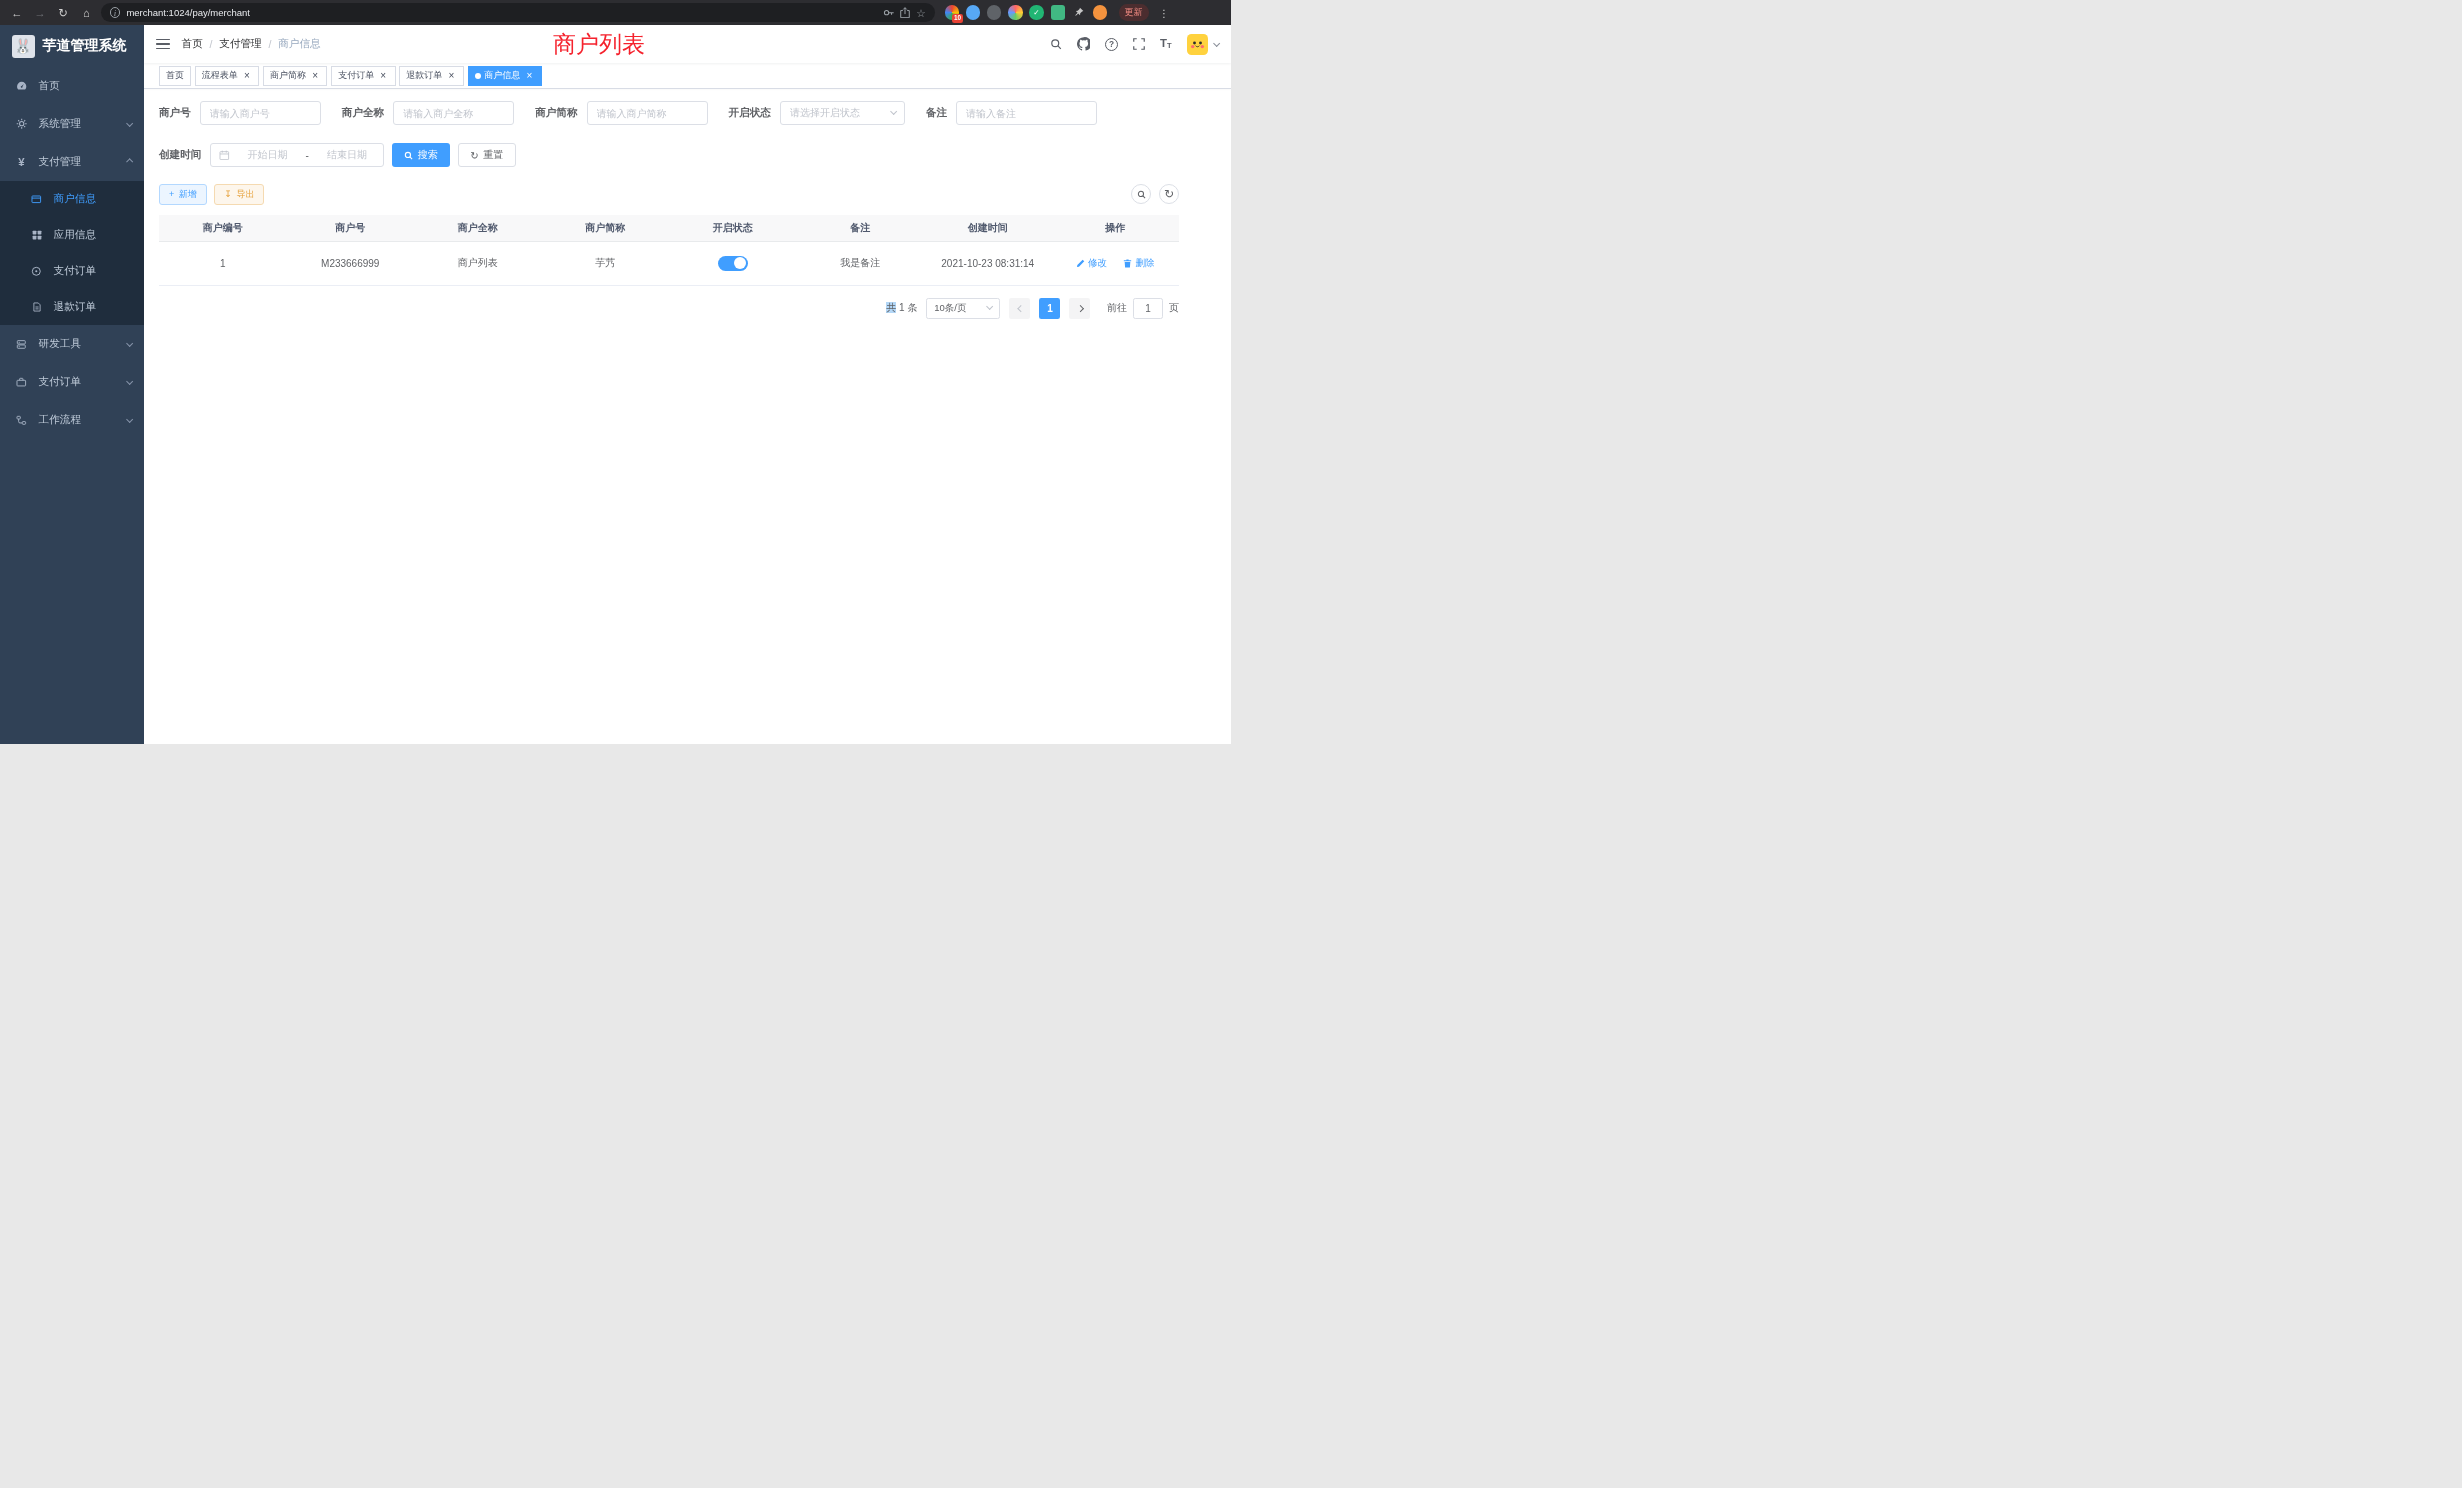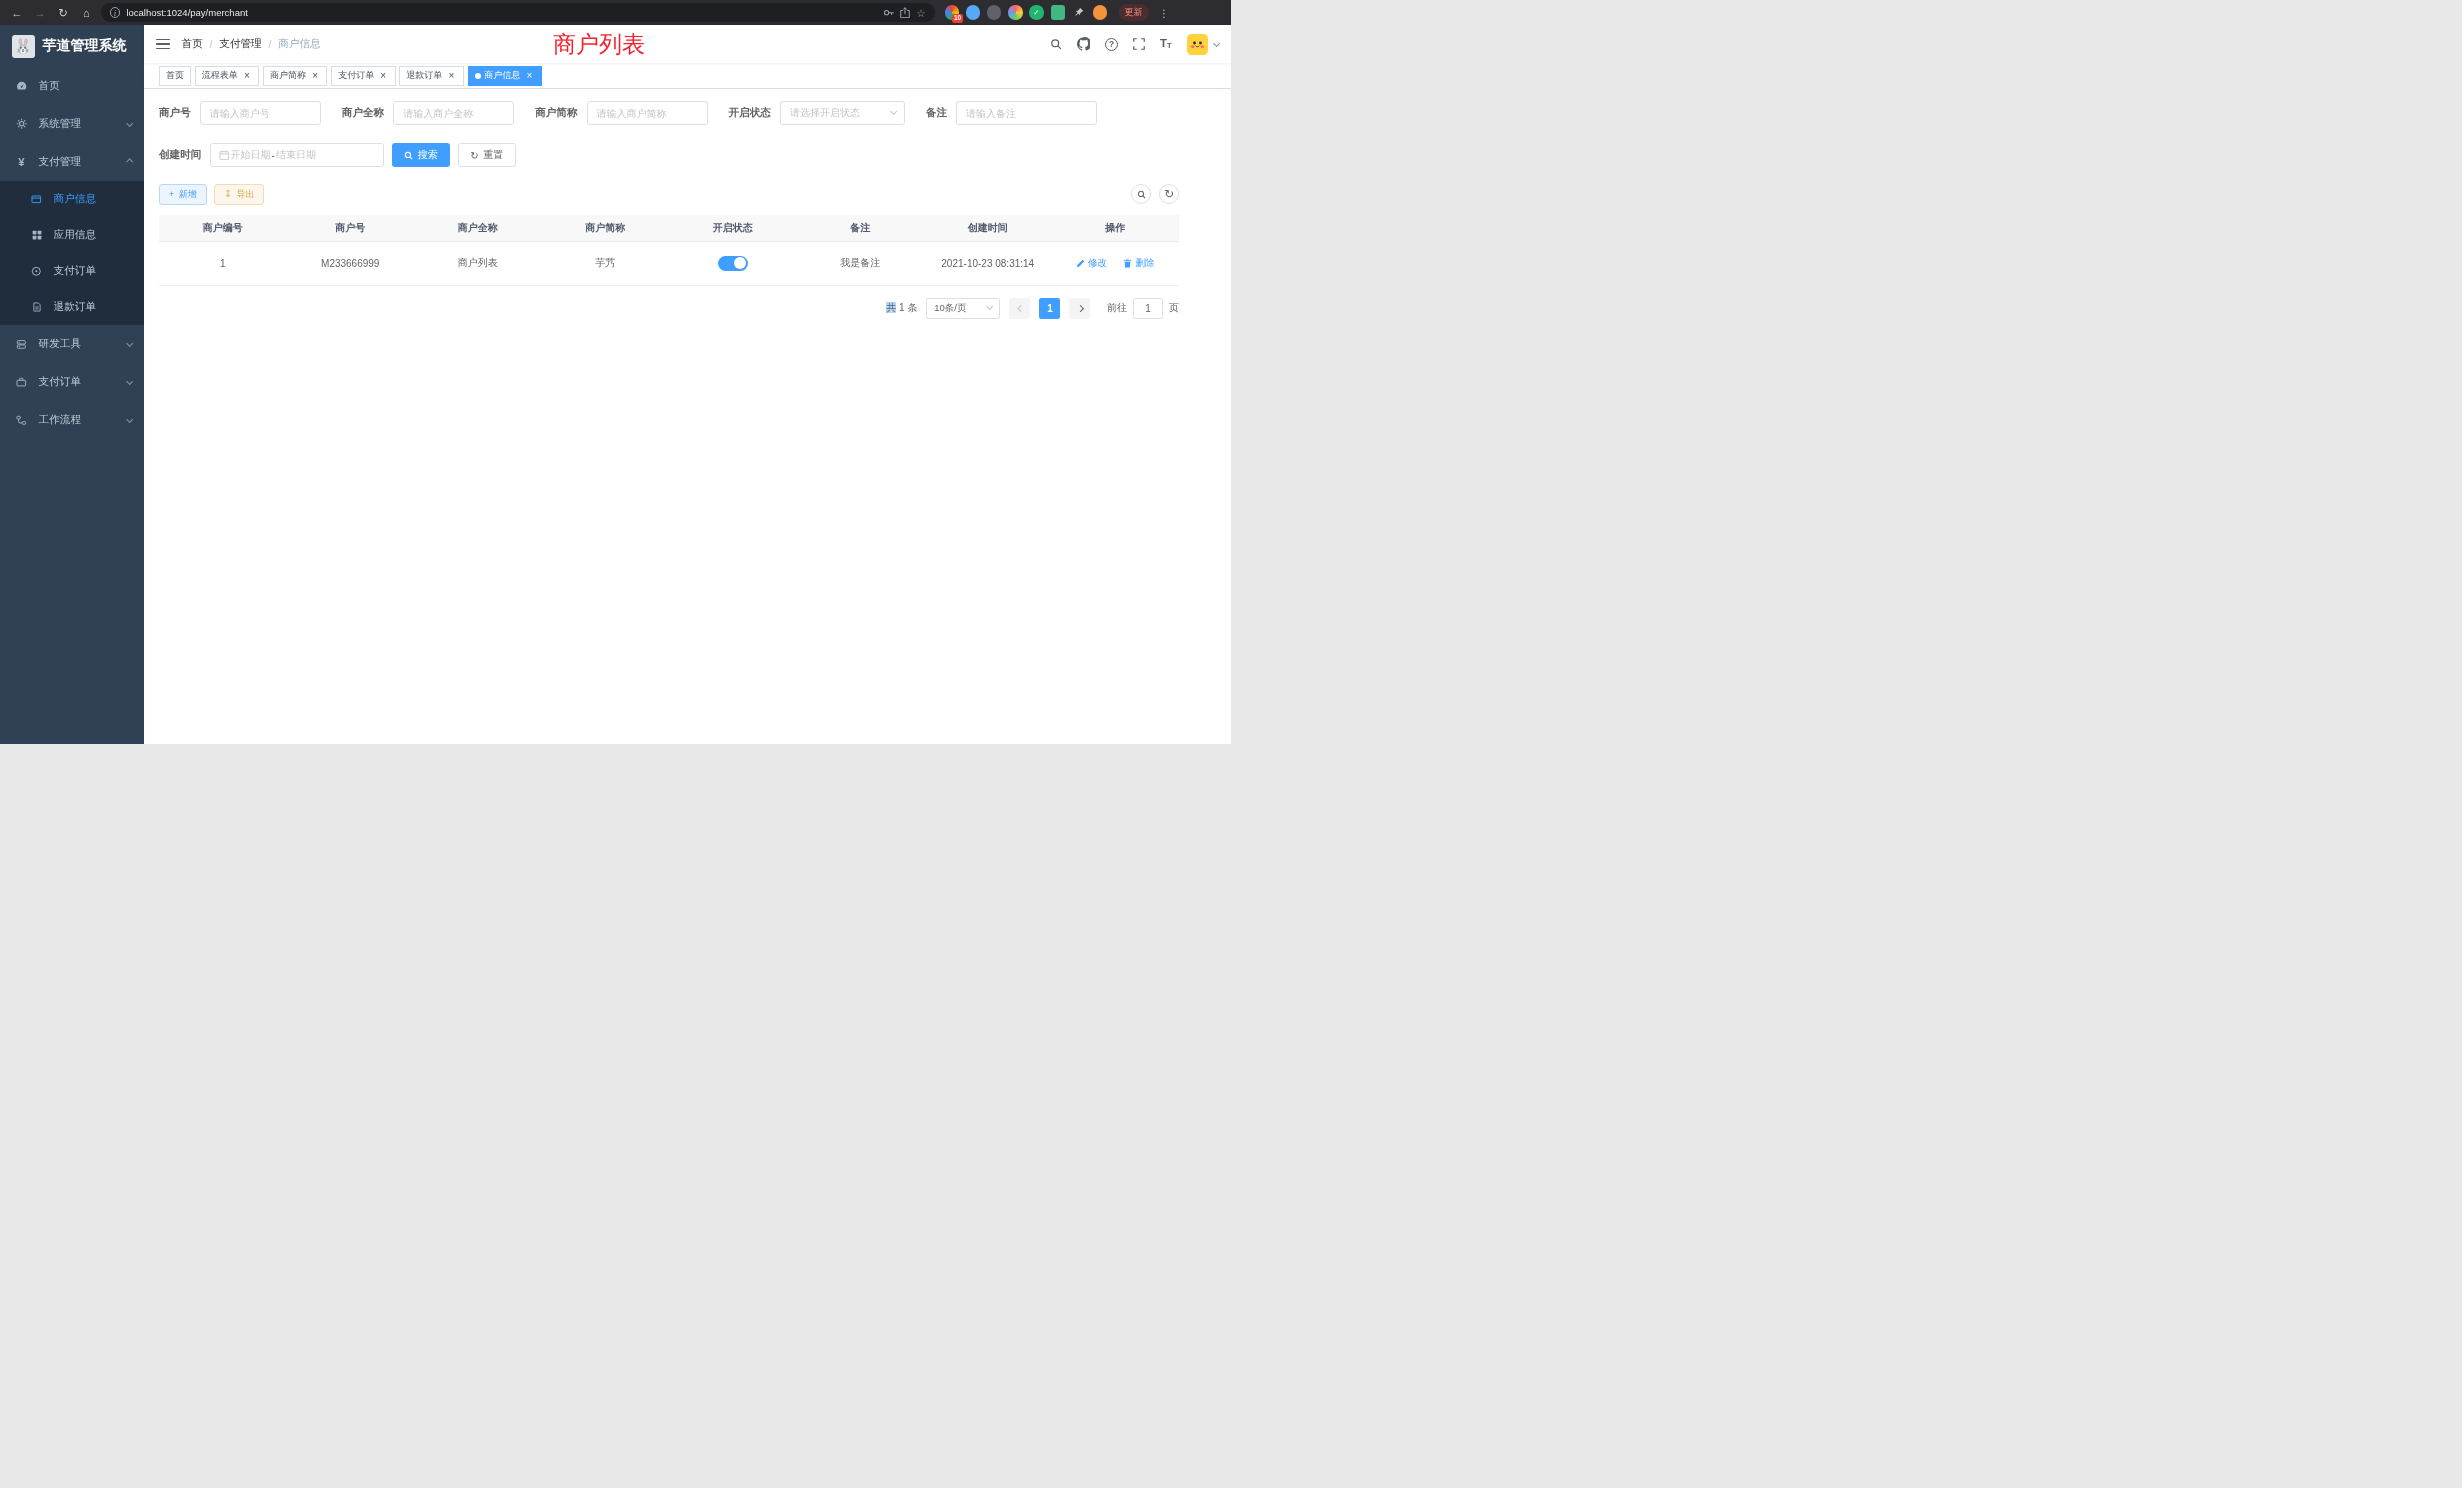--- a/index.html
+++ b/index.html
@@ -75,21 +75,21 @@
   
   .content{flex:1;padding:12px 52px 12px 15px;position:relative;background:#fff;}
   .filter-row{display:flex;align-items:center;margin-bottom:18px;}
   .f-item{display:flex;align-items:center;margin-right:21px;}
   .f-label{font-size:10.6px;color:#606266;font-weight:600;margin-right:9px;white-space:nowrap;}
   .f-input{width:121px;height:24px;border:0.8px solid #dcdfe6;border-radius:3px;padding:0 9px;font-size:10px;color:#606266;outline:none;background:#fff;}
   .f-input::placeholder{color:#c0c4cc;}
   .f-input.wide{width:141px;}
   .f-select{width:125px;height:24px;border:0.8px solid #dcdfe6;border-radius:3px;display:flex;align-items:center;justify-content:space-between;padding:0 7.6px 0 9px;color:#c0c4cc;font-size:10px;cursor:pointer;background:#fff;}
   .f-select .chev{border-color:#c0c4cc;margin-top:-2.3px;}
-  .date-range{width:174px;height:24px;border:0.8px solid #dcdfe6;border-radius:3px;display:flex;align-items:center;padding:0 7.6px;gap:1px;font-size:10px;color:#c0c4cc;cursor:pointer;background:#fff;}
+  .date-range{width:174px;height:24px;border:0.8px solid #dcdfe6;border-radius:3px;display:flex;align-items:center;padding:0 7.6px;gap:18px;font-size:10px;color:#c0c4cc;cursor:pointer;background:#fff;}
   .date-range .sep{color:#606266;}
   .date-range .cal{color:#c0c4cc;display:flex;align-items:center;}
   .btn{display:inline-flex;align-items:center;gap:4.5px;border-radius:3px;font-size:10px;cursor:pointer;white-space:nowrap;border:0.8px solid transparent;}
   .btn-search{height:24px;padding:0 11.4px;background:#409eff;color:#fff;margin-left:7.6px;}
   .btn-reset{height:24px;padding:0 11.4px;background:#fff;color:#606266;border-color:#dcdfe6;margin-left:7.6px;}
   .toolbar{display:flex;align-items:center;margin-bottom:10.6px;}
   .btn-add{height:21px;padding:0 9px;background:#ecf5ff;border-color:#b3d8ff;color:#409eff;font-size:9px;margin-right:7.6px;}
   .btn-export{height:21px;padding:0 9px;background:#fdf6ec;border-color:#f5dab1;color:#e6a23c;font-size:9px;}
   .toolbar-right{margin-left:auto;display:flex;align-items:center;gap:7.6px;}
   .circle-btn{width:20px;height:20px;border-radius:50%;border:0.8px solid #dcdfe6;background:#fff;color:#606266;display:flex;align-items:center;justify-content:center;cursor:pointer;}
@@ -122,21 +122,21 @@
 
 <div class="screen">
 
   <div class="browser-bar">
     <div class="nav-btn">←</div>
     <div class="nav-btn dim">→</div>
     <div class="nav-btn">↻</div>
     <div class="nav-btn">⌂</div>
     <div class="address-bar">
       <span class="addr-info">i</span>
-      <span class="addr-url">localhost:1024/pay/merchant</span>
+      <span class="addr-url">merchant:1024/pay/merchant</span>
       <span class="addr-icon">
         <svg width="11.4" height="11.4" viewBox="0 0 16 16" fill="none" stroke="currentColor" stroke-width="1.5">
             <circle cx="5" cy="8" r="3"></circle>
             <path d="M8 8h7M12 8v3"></path>
           </svg>
       </span>
       <span class="addr-icon">
         <svg width="10" height="11.4" viewBox="0 0 14 16" fill="none" stroke="currentColor" stroke-width="1.4">
             <path d="M4 5H1v10h12V5h-3"></path>
             <path d="M7 1v9M4.5 3.5L7 1l2.5 2.5"></path>

